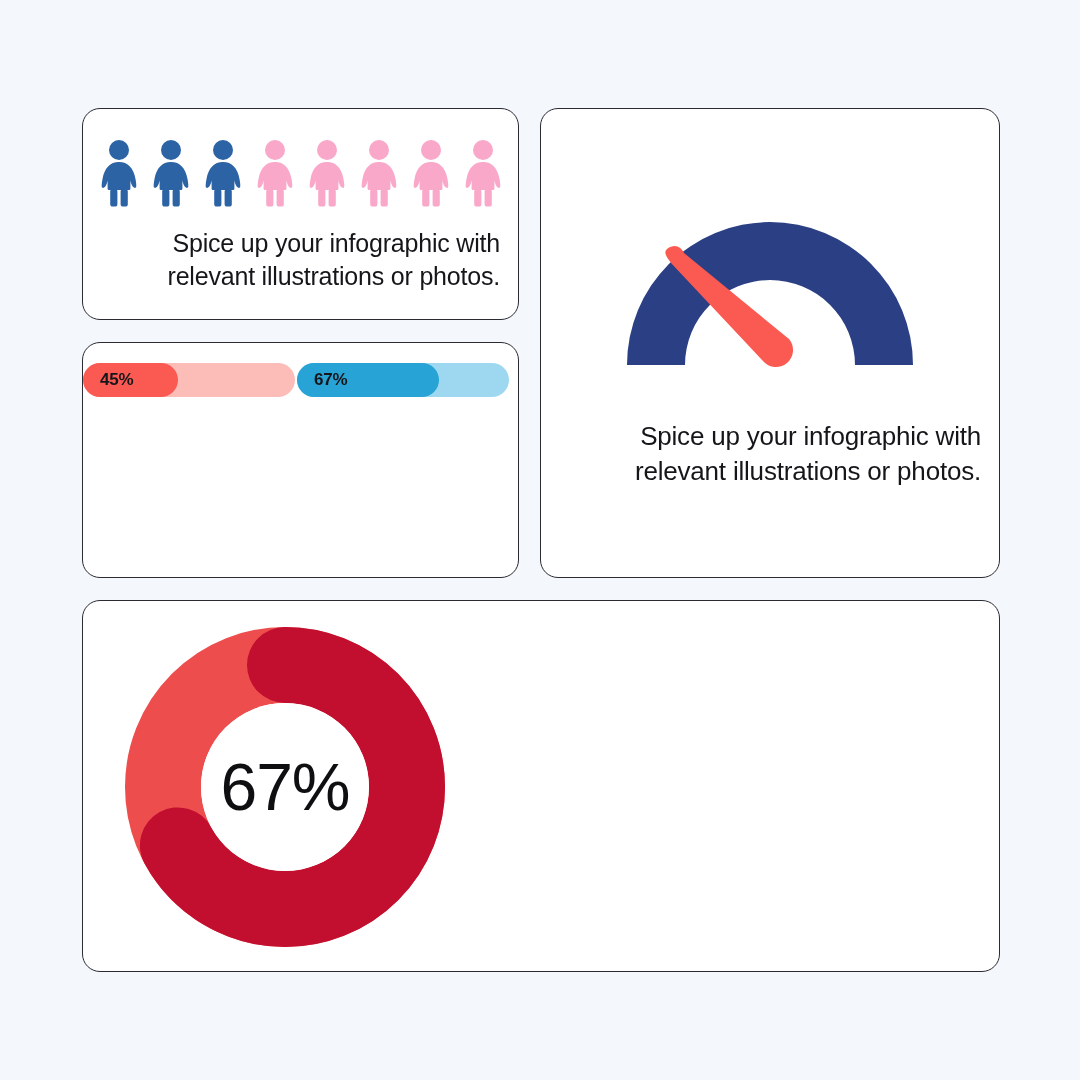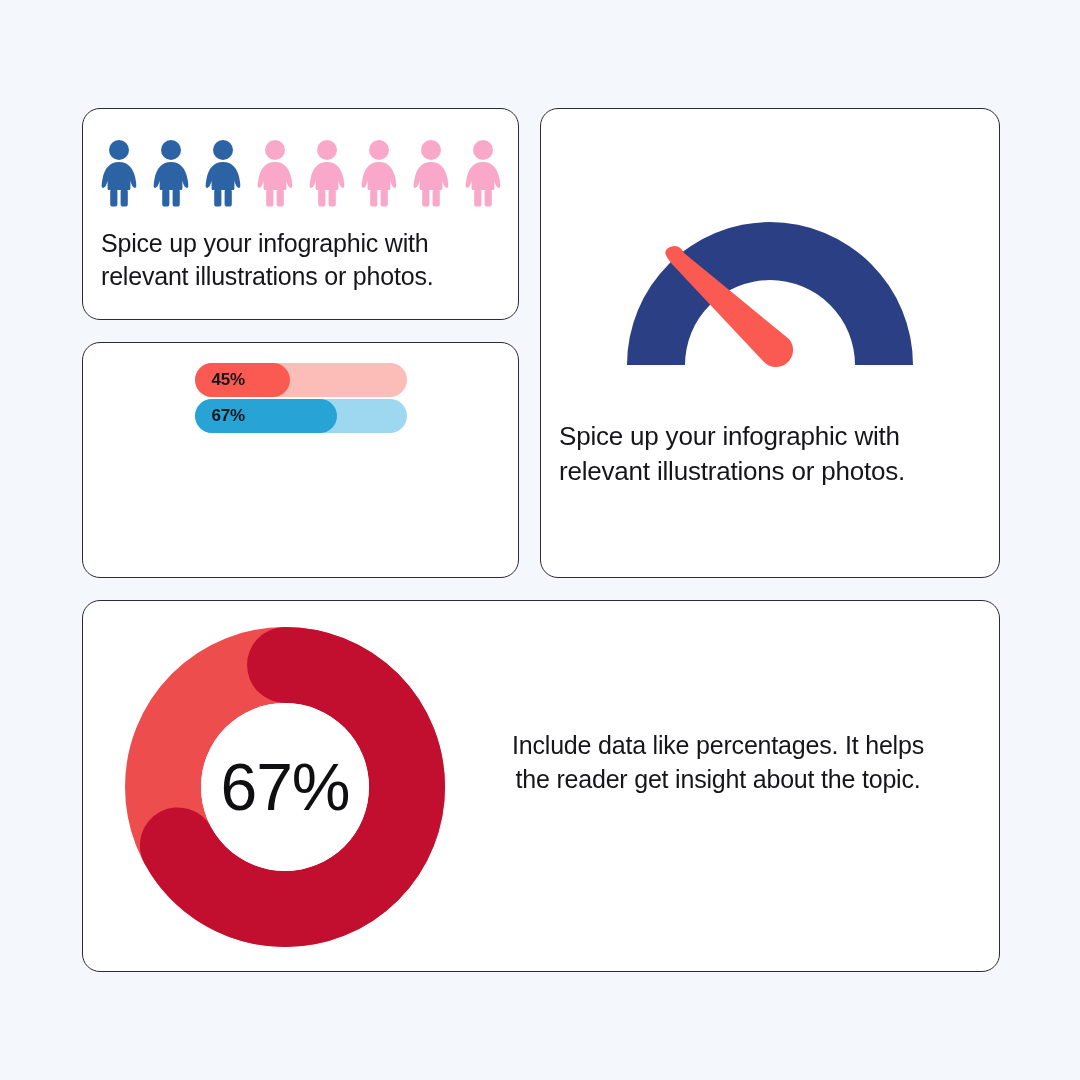--- a/index.html
+++ b/index.html
@@ -46,36 +46,36 @@
     justify-content: center;
     align-items: flex-end;
     gap: 8px;
   }
   .person-svg { display: block; }
 
   .caption {
     position: absolute;
     left: 18px;
     right: 18px;
-    text-align: left;
+    text-align: right;
     font-size: 25px;
     line-height: 1.33;
     color: #16161a;
     font-weight: 400;
     letter-spacing: -0.2px;
   }
   #caption-people { top: 118px; }
 
   
   .bars-wrap {
     position: absolute;
     left: 0; right: 0;
     top: 20px;
     display: flex;
-    flex-direction: column;
+    flex-direction: row;
     align-items: center;
     gap: 2px;
     text-align: center;
   }
   .bar-track {
     position: relative;
     width: 212px;
     height: 34px;
     border-radius: 17px;
     overflow: visible;
@@ -237,16 +237,15 @@
       <svg width="320" height="320" viewBox="0 0 320 320" aria-hidden="true">
 
         <circle cx="160" cy="160" r="122" fill="none" stroke="#ee4d4d" stroke-width="76"></circle>
 
         <circle cx="160" cy="160" r="122" fill="none" stroke="#c20e2f" stroke-width="76" stroke-linecap="round" stroke-dasharray="513.8 253.0" stroke-dashoffset="0" transform="rotate(-90 160 160)"></circle>
 
         <circle cx="160" cy="160" r="84" fill="#ffffff"></circle>
       </svg>
       <div class="donut-center-label">67%</div>
     </div>
-    <div class="caption" id="caption-donut">Include data like percentages. It helps the reader get insight about the topic.</div>
   </div>
 
 </div>
 
 </body></html>

